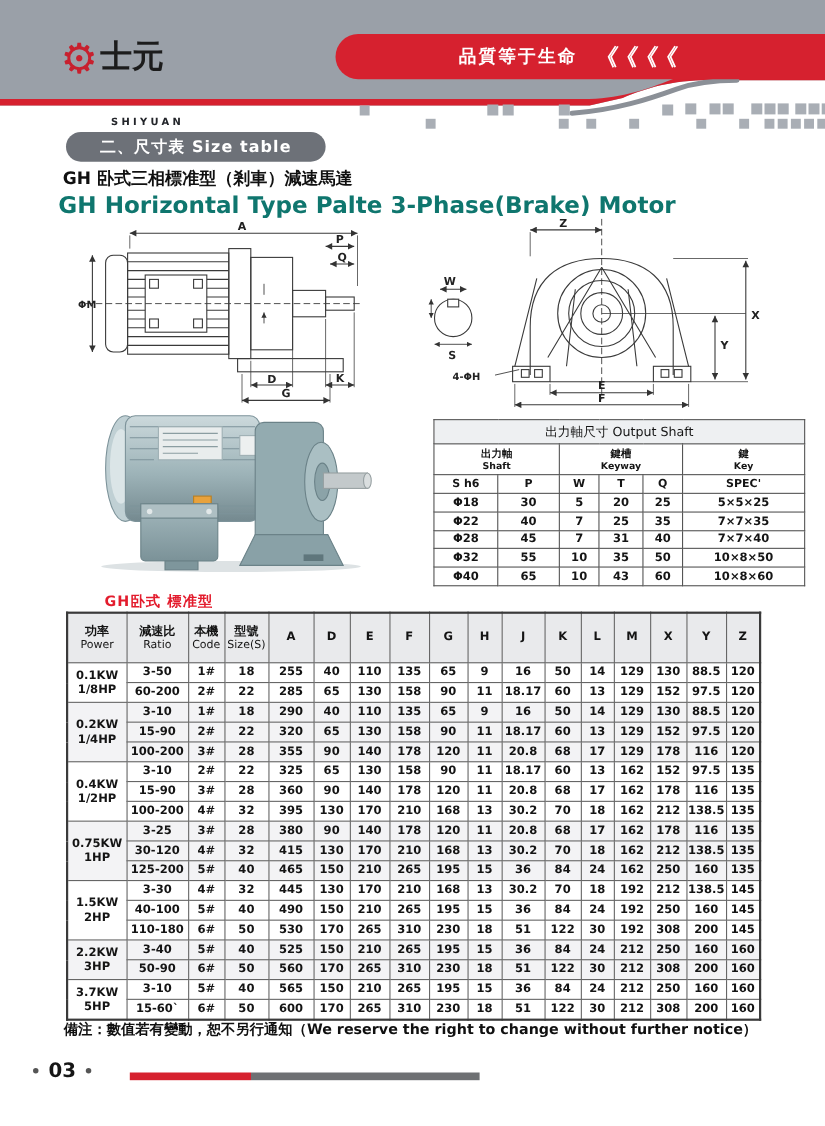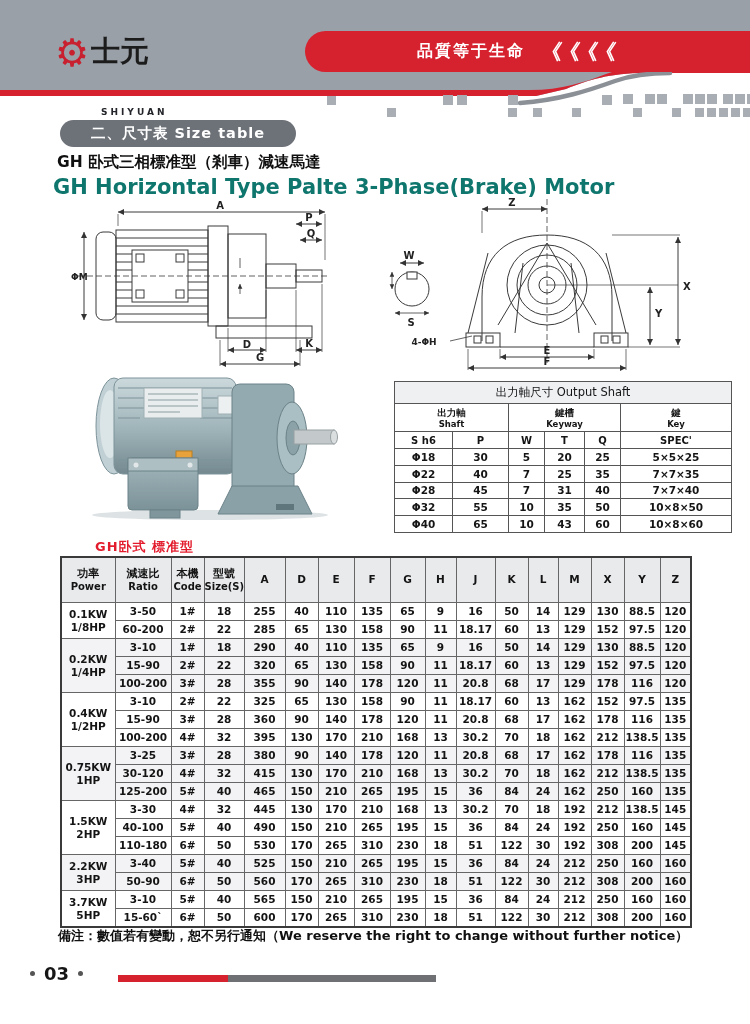--- a/index.html
+++ b/index.html
@@ -48,21 +48,21 @@
   .dims-row{position:absolute;left:60px;top:534px;width:633px;display:flex;justify-content:space-between;}
   .dims-label,.unit-label{font-size:12.5px;font-weight:900;color:#101010;}
 
   
   .main-wrap{position:absolute;left:60px;top:556px;}
   .main-tbl{width:532px;border:2px solid #3a3a3a;}
   .main-tbl td{border:1px solid #666;text-align:center;vertical-align:middle;color:#141414;
                font-size:10.5px;font-weight:800;height:17px;padding:0;line-height:1.05;}
   .main-tbl tr.mt-head td{height:44px;background:#e9eaec;}
   .mt-head .cn{font-size:11px;font-weight:800;line-height:14px;}
-  .mt-head .en{font-size:10px;font-weight:700;line-height:12px;}
+  .mt-head .en{font-size:10px;font-weight:400;line-height:12px;}
   .main-tbl tr.group-start td{border-top:1.8px solid #3a3a3a;}
   .power-cell div{line-height:13px;font-size:10.5px;}
   .main-tbl tr.g-shade td{background:#f3f3f5;}
   .main-tbl tr.g-shade td.power-cell,{background:#f3f3f5;}
 
   
   .footnote{position:absolute;left:58px;top:927px;font-size:13px;font-weight:900;color:#101010;}
   .pageno{position:absolute;left:30px;top:963px;display:flex;align-items:center;gap:9px;}
   .pgdot{width:5px;height:5px;border-radius:50%;background:#555;}
   .pgnum{font-size:18px;font-weight:800;color:#161616;}

